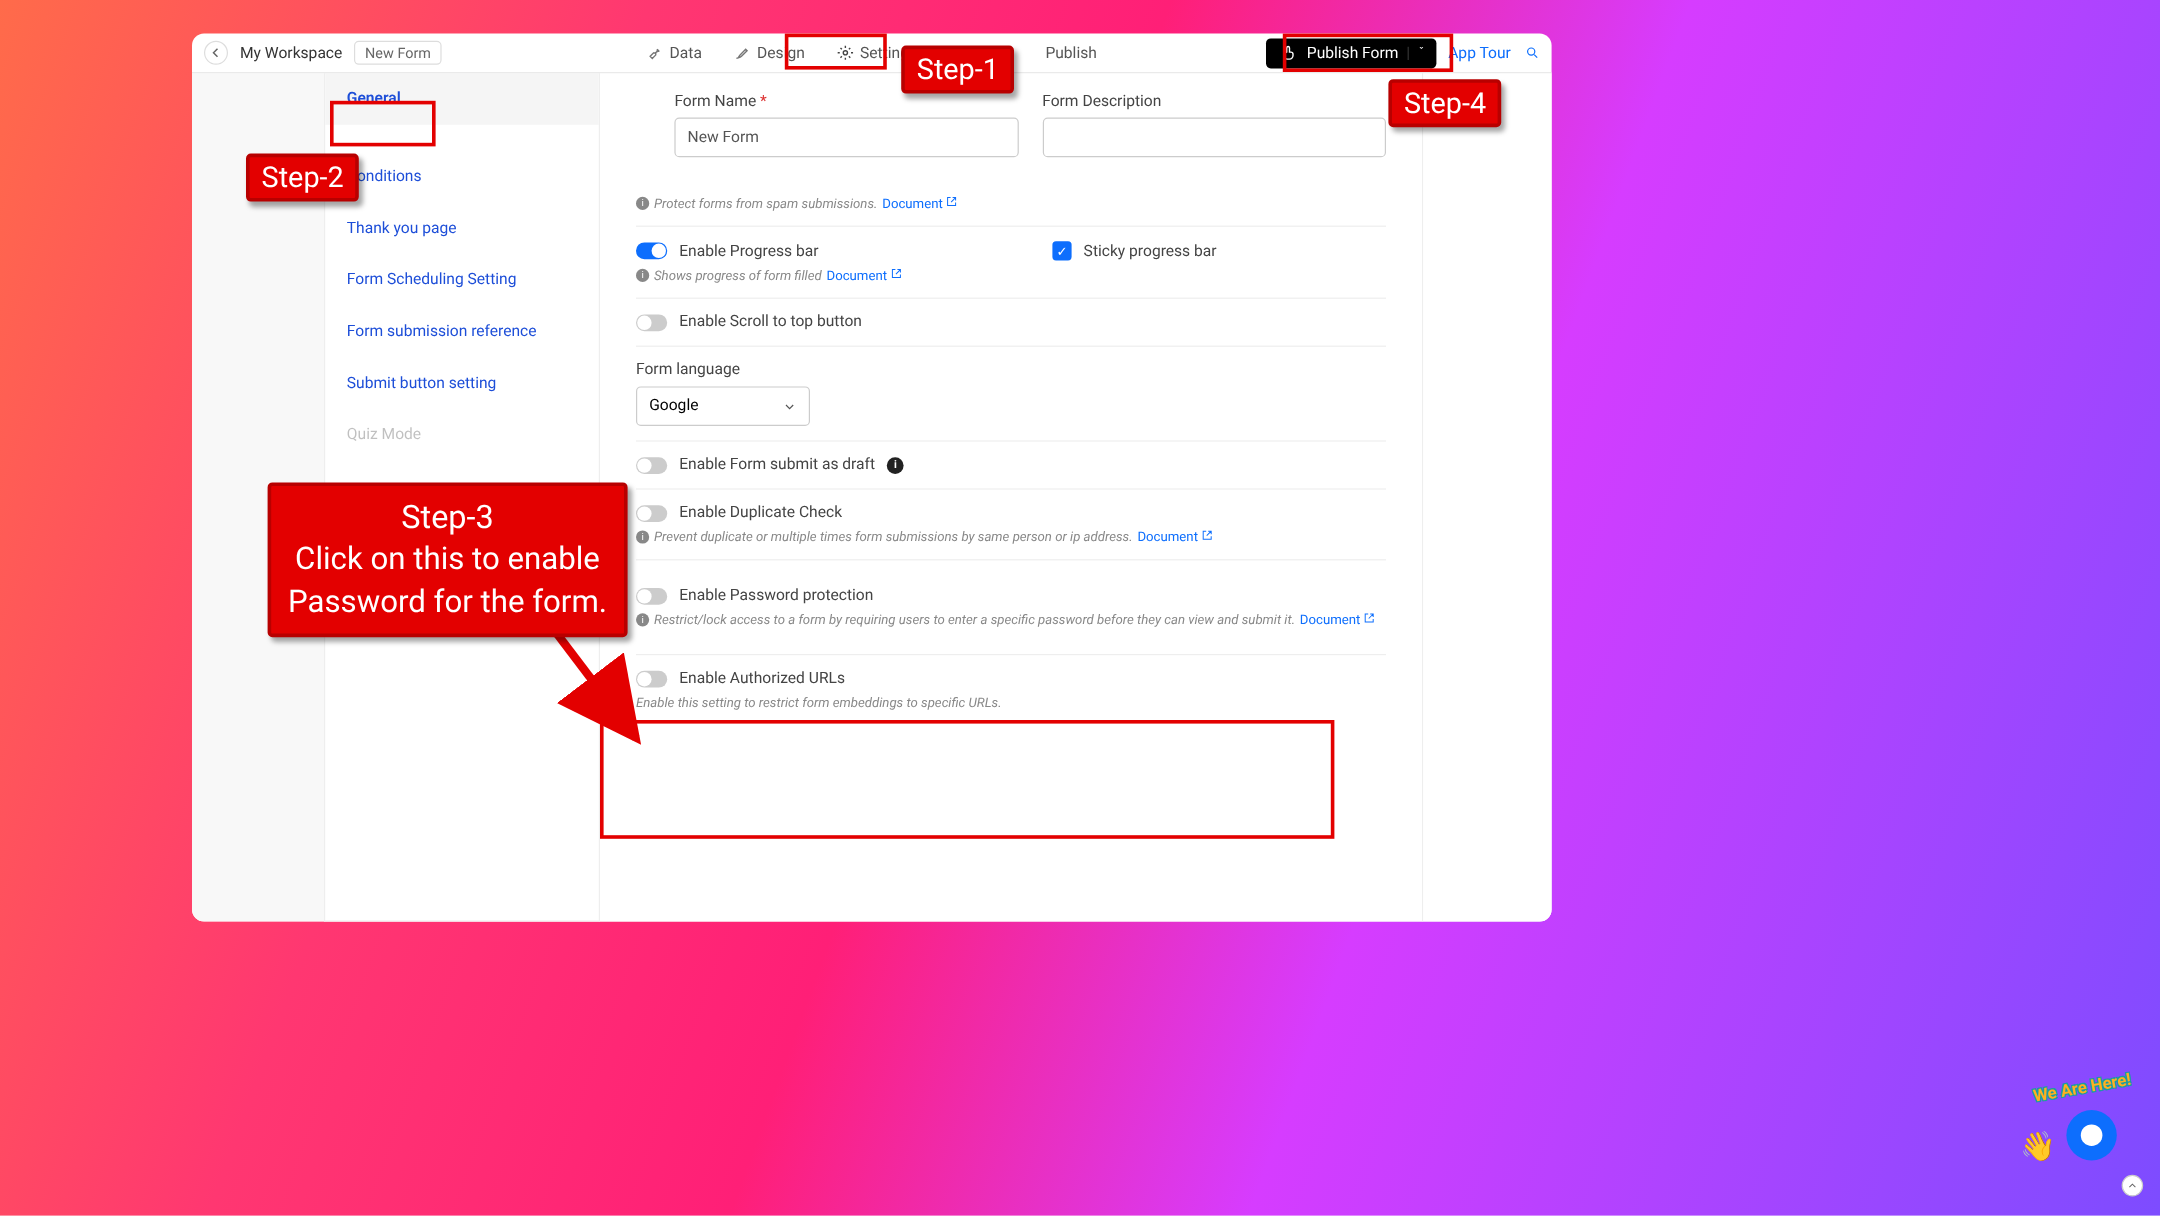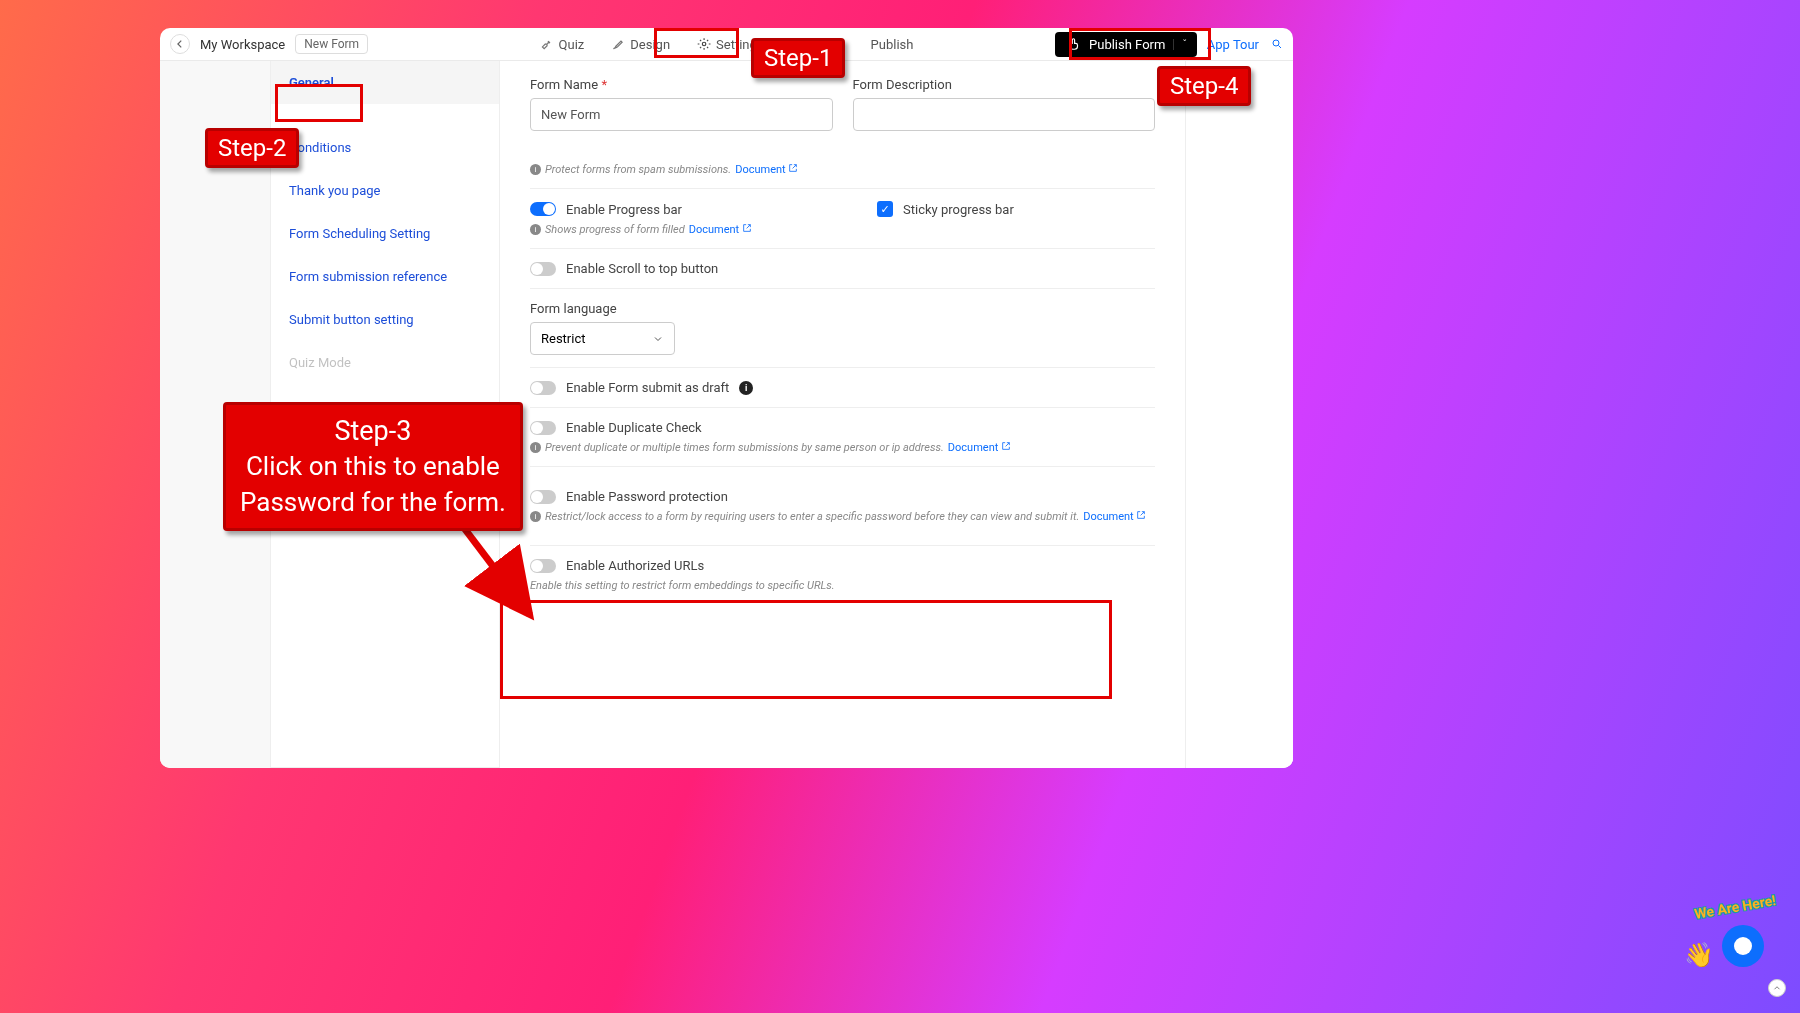--- a/index.html
+++ b/index.html
@@ -64,21 +64,21 @@
     cursor: pointer;
   }
   .side-item.active { background: #f5f5f5; font-weight: 600; }
   .side-item.faded { color: #333; }
   .content {
     flex: 1; background: #fff; border-right: 1px solid #eee;
     padding: 16px 30px;
     max-width: 690px;
     overflow: hidden;
   }
-  .row { display: flex; gap: 20px; margin-bottom: 14px; }
+  .row { display: flex; gap: 20px; margin-bottom: 14px; margin-left: 32px; }
   .col { flex: 1; }
   .field-label { font-size: 13px; color: #444; margin-bottom: 6px; display: block; }
   .req { color: #d33; }
   input.text {
     width: 100%; padding: 8px 10px;
     border: 1px solid #ccc; border-radius: 4px;
     font-size: 13px; color: #555;
   }
   .section { padding: 12px 0; border-bottom: 1px solid #eee; }
   .section:last-child { border-bottom: none; }
@@ -166,21 +166,21 @@
         </svg>
     </div>
     <span class="workspace">My Workspace</span>
     <span class="badge">New Form</span>
 
     <div class="tabs">
       <div class="tab">
         <svg viewBox="0 0 24 24" fill="none" stroke="#777" stroke-width="2">
             <path d="M14 7a4 4 0 01-5 5l-5 5 3 3 5-5a4 4 0 015-5l-3-3z"></path>
           </svg>
-        <span>Quiz</span>
+        <span>Data</span>
       </div>
       <div class="tab">
         <svg viewBox="0 0 24 24" fill="none" stroke="#777" stroke-width="2">
             <path d="M4 20c3 0 3-3 5-5l8-8 2 2-8 8c-2 2-5 2-7 3z"></path>
           </svg>
         <span>Design</span>
       </div>
       <div class="tab">
         <svg viewBox="0 0 24 24" fill="none" stroke="#444" stroke-width="2">
             <circle cx="12" cy="12" r="3"></circle>
@@ -269,21 +269,21 @@
       <div class="section">
         <div class="toggle-row">
           <div class="toggle"></div>
           <span class="toggle-label">Enable Scroll to top button</span>
         </div>
       </div>
 
       <div class="section">
         <label class="field-label">Form language</label>
         <div class="select">
-          <span>Restrict</span>
+          <span>Google</span>
           <svg width="12" height="12" viewBox="0 0 24 24" fill="none" stroke="#555" stroke-width="2">
               <path d="M6 9l6 6 6-6"></path>
             </svg>
         </div>
       </div>
 
       <div class="section">
         <div class="toggle-row">
           <div class="toggle"></div>
           <span class="toggle-label">Enable Form submit as draft</span>

